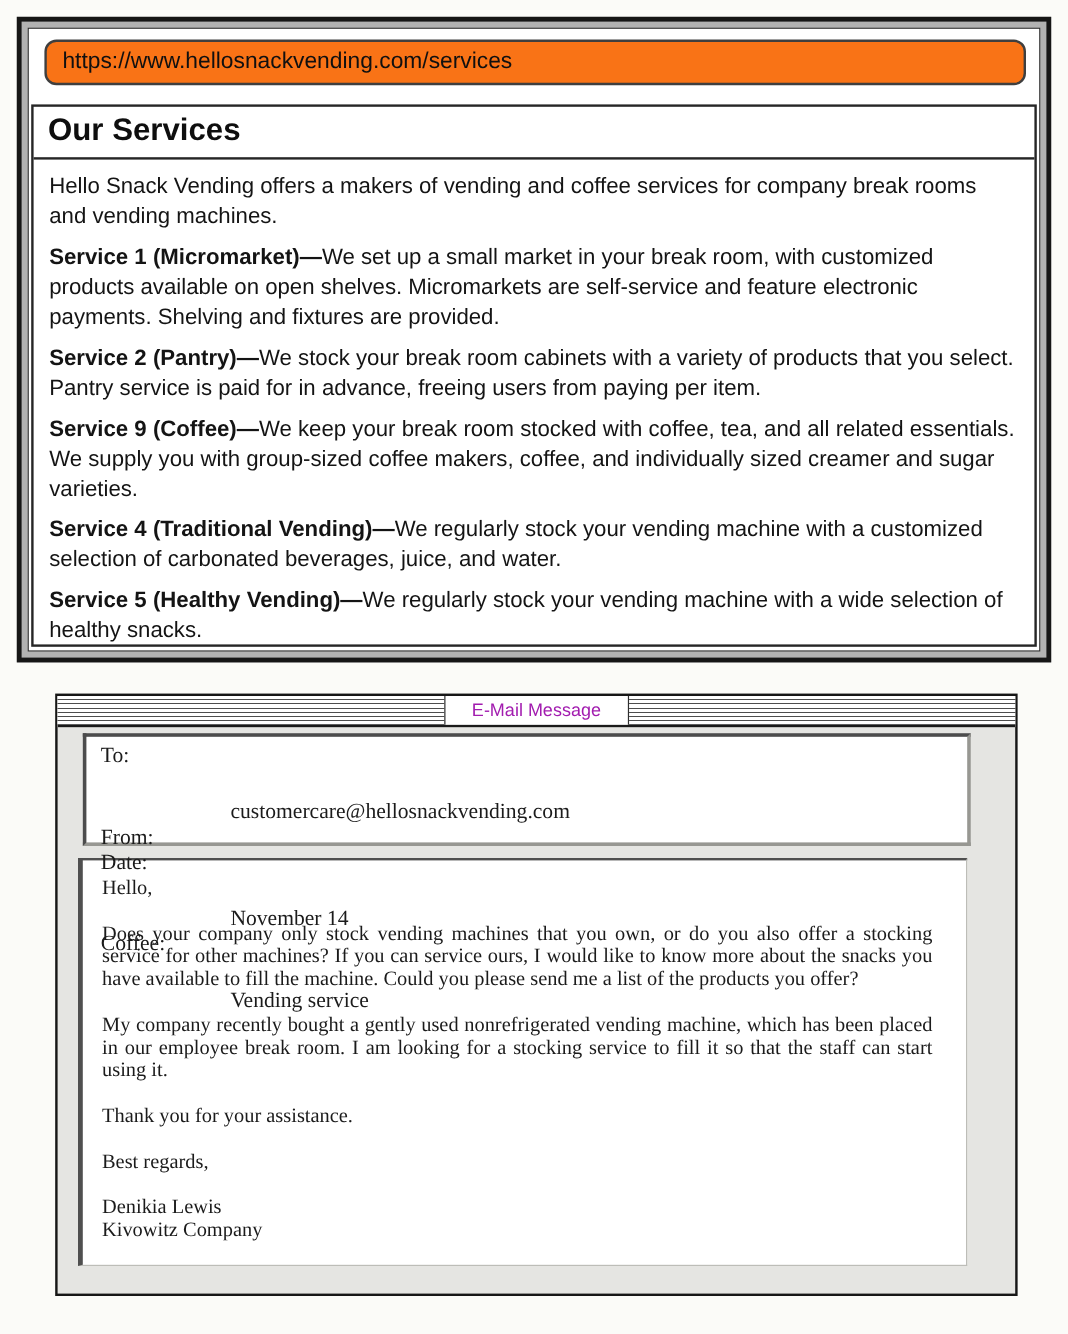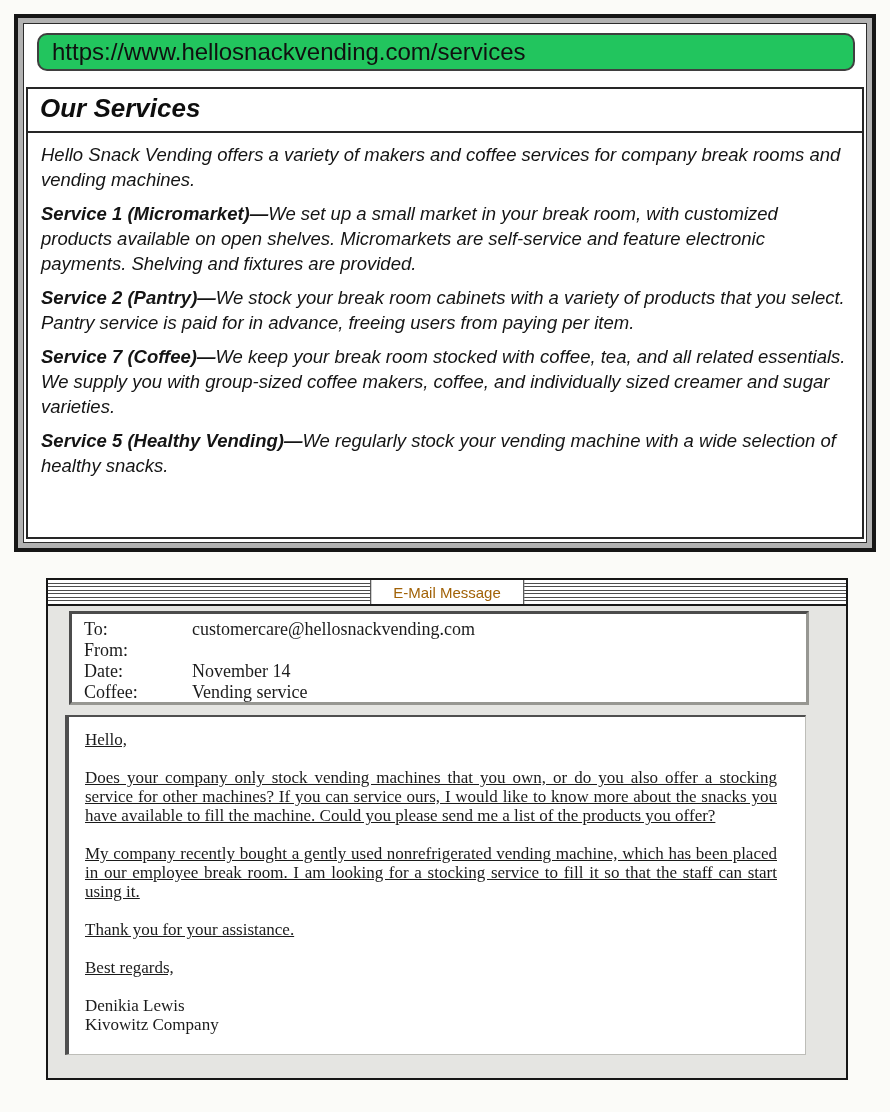--- a/index.html
+++ b/index.html
@@ -18,27 +18,27 @@
   .browser-inner {
     width:100%; height:100%; box-sizing:border-box;
     background:#ffffff; border:1px solid #2c2c2c;
     display:flex; flex-direction:column;
   }
   .url-row { padding:9px 11px 0 13px; }
   .url-bar {
     height:38px; box-sizing:border-box;
     border:2px solid #3f3f3f; border-radius:10px;
     display:flex; align-items:center; padding:0 13px;
-    font-size:24px; color:#101010; background:#22c55e;
+    font-size:19px; color:#101010; background:#f97316;
     white-space:nowrap; overflow:hidden;
   }
   .content-box {
     flex:1; margin:16px 2px 3px 2px; min-height:0;
     border:2px solid #262626;
-    display:flex; flex-direction:column;font-style:italic;
+    display:flex; flex-direction:column;
   }
   .page-heading {
     padding:4px 12px 7px; border-bottom:2px solid #262626;
     font-size:26px; font-weight:bold; color:#0e0e0e;
   }
   .page-body {
     flex:1; padding:9px 13px 8px;
     font-size:18.5px; line-height:25px; color:#141414;
   }
   .page-body p { margin:0 0 9px; }
@@ -56,68 +56,69 @@
     background-color:#ffffff;
     background-image:repeating-linear-gradient(
       to bottom, #ffffff 0px, #ffffff 2.6px, #4d4d4d 2.6px, #4d4d4d 3.5px);
     border-bottom:2px solid #1a1a1a;
   }
   .title-label {
     position:absolute; left:50%; top:0; transform:translateX(-50%);
     height:100%; background:#ffffff;
     display:flex; align-items:center; padding:0 22px;
     border-left:1px solid #2e2e2e; border-right:1px solid #2e2e2e;
-    font-size:15px; color:#a16207; white-space:nowrap;
+    font-size:15px; color:#a21caf; white-space:nowrap;
   }
   .header-panel {
     margin:5px 37px 0 21px; height:94px; box-sizing:border-box;
     background:#ffffff;
     border:3px solid #979792;
     border-top-color:#4c4c4c; border-left-color:#4c4c4c;
     padding:5px 10px 0 12px;
     font-family:"Liberation Serif", serif;
     font-size:18px; color:#1b1b1b;
   }
   .header-row { display:flex; line-height:21px; }
   .header-label { flex:0 0 108px; }
-  .header-value { flex:1; white-space:nowrap; }
+  .header-value { flex:1; white-space:nowrap;margin-top:47px; }
 
   .body-panel {
     margin:10px 40px 0 17px; height:340px; box-sizing:border-box;
     background:#ffffff;
     border-left:4px solid #4f4f4f; border-top:2px solid #4f4f4f;
     border-right:1px solid #bdbdb8; border-bottom:1px solid #bdbdb8;
     padding:13px 28px 0 16px;
     font-family:"Liberation Serif", serif;
     font-size:17px; line-height:19px; color:#1b1b1b;
     text-align:justify;
   }
-  .body-panel p { margin:0 0 19px;text-decoration:underline; }
+  .body-panel p { margin:0 0 19px; }
   .signature div { line-height:19px; }
 </style>
 </head>
 <body>
 
 <div class="browser-window">
   <div class="browser-inner">
     <div class="url-row">
       <div class="url-bar">https://www.hellosnackvending.com/services</div>
     </div>
     <div class="content-box">
       <div class="page-heading">Our Services</div>
       <div class="page-body">
-        <p>Hello Snack Vending offers a variety of makers and coffee services for company break rooms and vending machines.</p>
+        <p>Hello Snack Vending offers a makers of vending and coffee services for company break rooms and vending machines.</p>
         <div>
 
             <p><b>Service 1 (Micromarket)—</b><span>We set up a small market in your break room, with customized products available on open shelves. Micromarkets are self-service and feature electronic payments. Shelving and fixtures are provided.</span></p>
 
             <p><b>Service 2 (Pantry)—</b><span>We stock your break room cabinets with a variety of products that you select. Pantry service is paid for in advance, freeing users from paying per item.</span></p>
 
-            <p><b>Service 7 (Coffee)—</b><span>We keep your break room stocked with coffee, tea, and all related essentials. We supply you with group-sized coffee makers, coffee, and individually sized creamer and sugar varieties.</span></p>
+            <p><b>Service 9 (Coffee)—</b><span>We keep your break room stocked with coffee, tea, and all related essentials. We supply you with group-sized coffee makers, coffee, and individually sized creamer and sugar varieties.</span></p>
 
+            <p><b>Service 4 (Traditional Vending)—</b><span>We regularly stock your vending machine with a customized selection of carbonated beverages, juice, and water.</span></p>
 
             <p><b>Service 5 (Healthy Vending)—</b><span>We regularly stock your vending machine with a wide selection of healthy snacks.</span></p>
           </div>
       </div>
     </div>
   </div>
 </div>
 
 <div class="email-window">
   <div class="titlebar">

